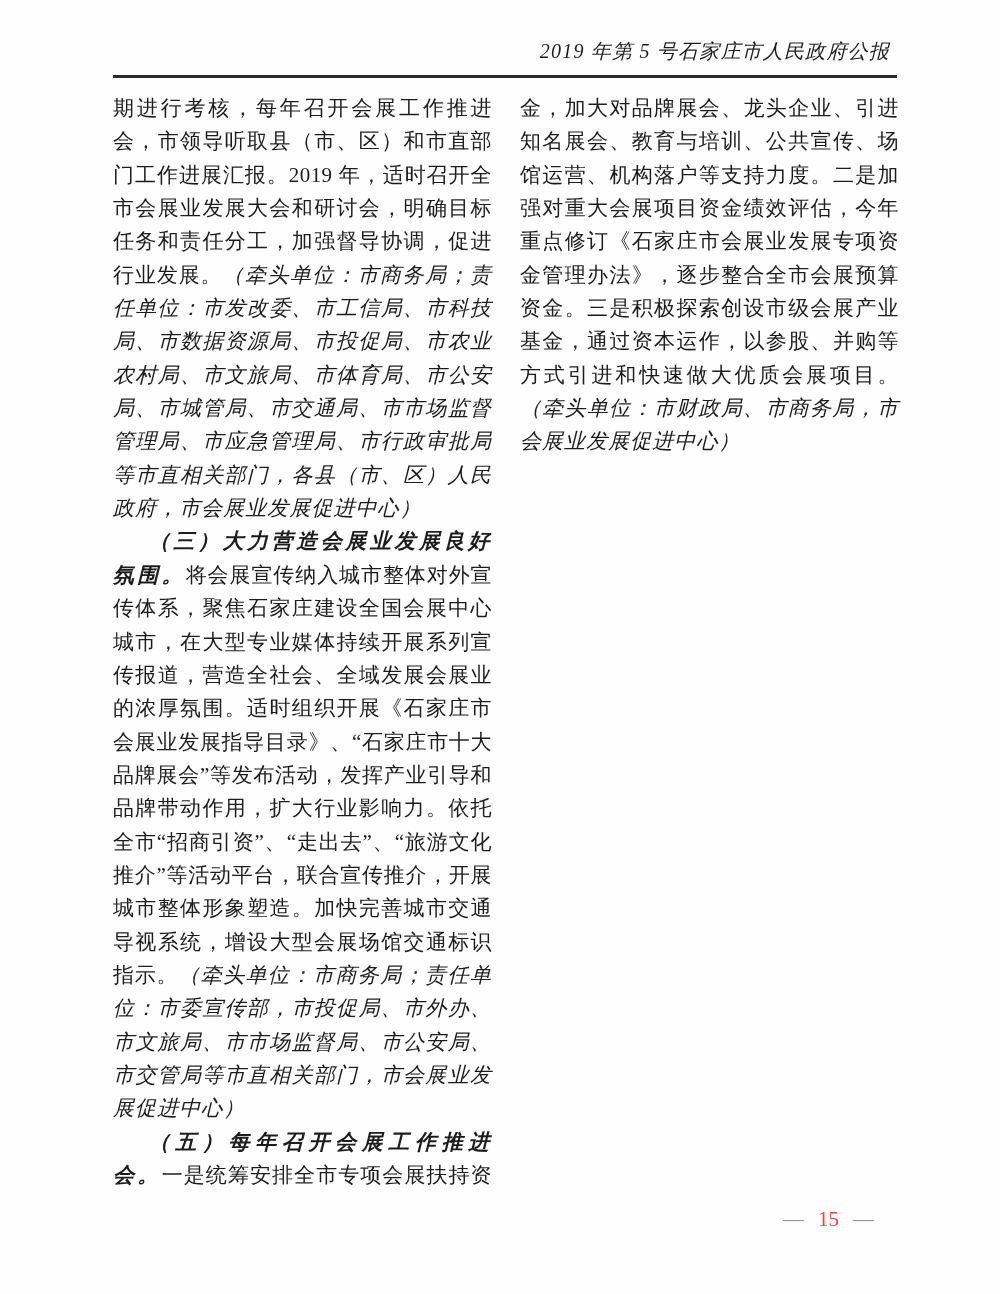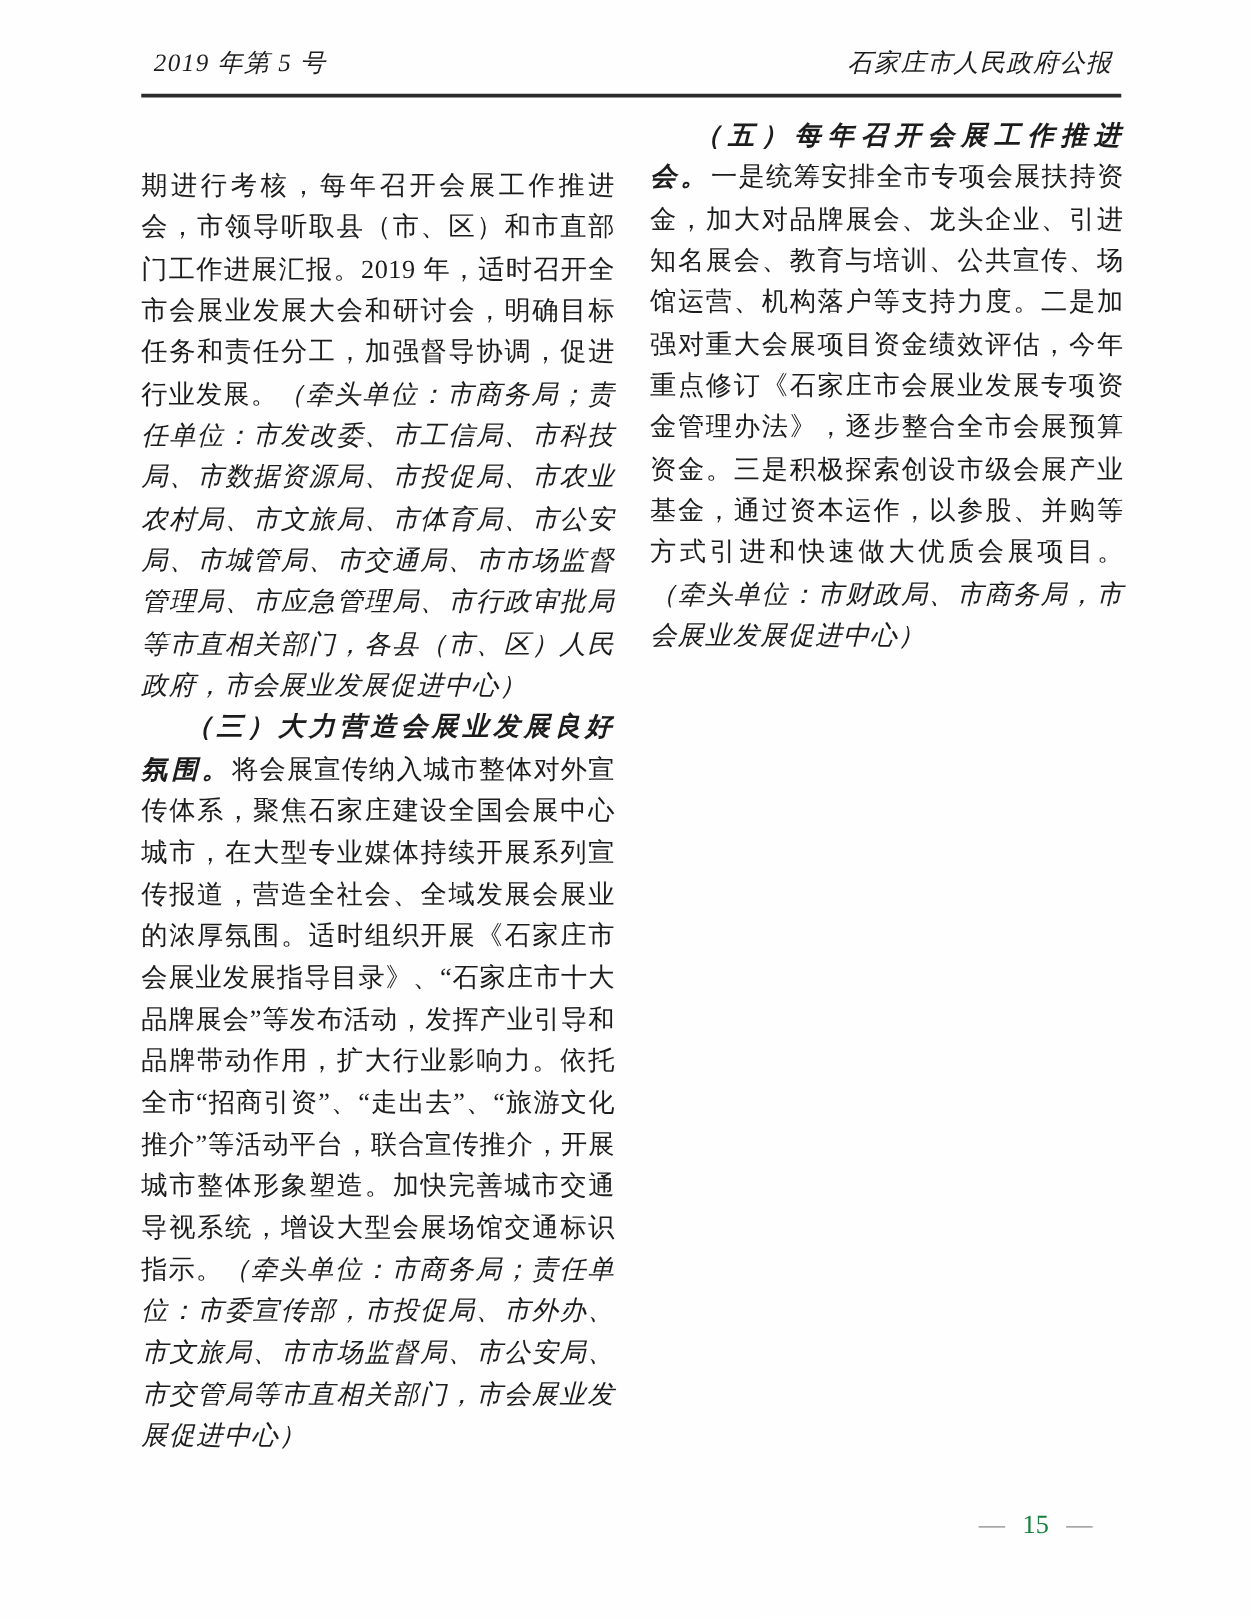--- a/index.html
+++ b/index.html
@@ -6,54 +6,54 @@
   .page{
     position:relative;
     width:1000px;height:1294px;
     background:#fefefe;
     font-family:"Liberation Serif","DejaVu Serif",serif;
     color:#1c1c1c;
     overflow:hidden;
   }
   .header{
     position:absolute;left:113px;right:102px;top:38px;
-    display:flex;justify-content:space-between;align-items:flex-end;
+    display:flex;justify-content:flex-end;align-items:flex-end;
     font-size:20px;line-height:26px;
     font-style:italic;letter-spacing:0.06em;
   }
   .header .issue{padding-left:10px;}
   .header .gtitle{padding-right:8px;font-family:Liberation Serif, serif;}
   .rule{
     position:absolute;left:113px;right:103px;top:75px;
     height:3px;background:#2b2b2b;
   }
   .columns{
     position:absolute;left:113px;top:92px;
     width:786px;height:1104px;
     column-count:2;column-gap:28px;column-fill:auto;
     font-size:21px;line-height:33.35px;
     text-align:justify;letter-spacing:0.02em;
   }
   .para{margin:0;text-indent:1.7em;}
-  .para.no-indent{text-indent:0;margin-top:40px;}
+  .para.no-indent{text-indent:0;}
   .seg-heading{
     font-weight:bold;font-style:italic;
     letter-spacing:0.13em;
   }
   .seg-kai{
     font-style:italic;
     letter-spacing:0.05em;
   }
   .footer{
     position:absolute;top:1205px;right:126px;
     display:flex;align-items:center;gap:14px;
     font-size:21px;line-height:28px;
   }
   .footer .dash{color:#909090;}
-  .footer .pagenum{color:#15803d;}
+  .footer .pagenum{color:#ef4444;}
 </style>
 </head>
 <body>
 
 <div class="page">
 
   <div class="header">
     <span class="issue">2019 年第 5 号</span>
     <span class="gtitle">石家庄市人民政府公报</span>
   </div>

